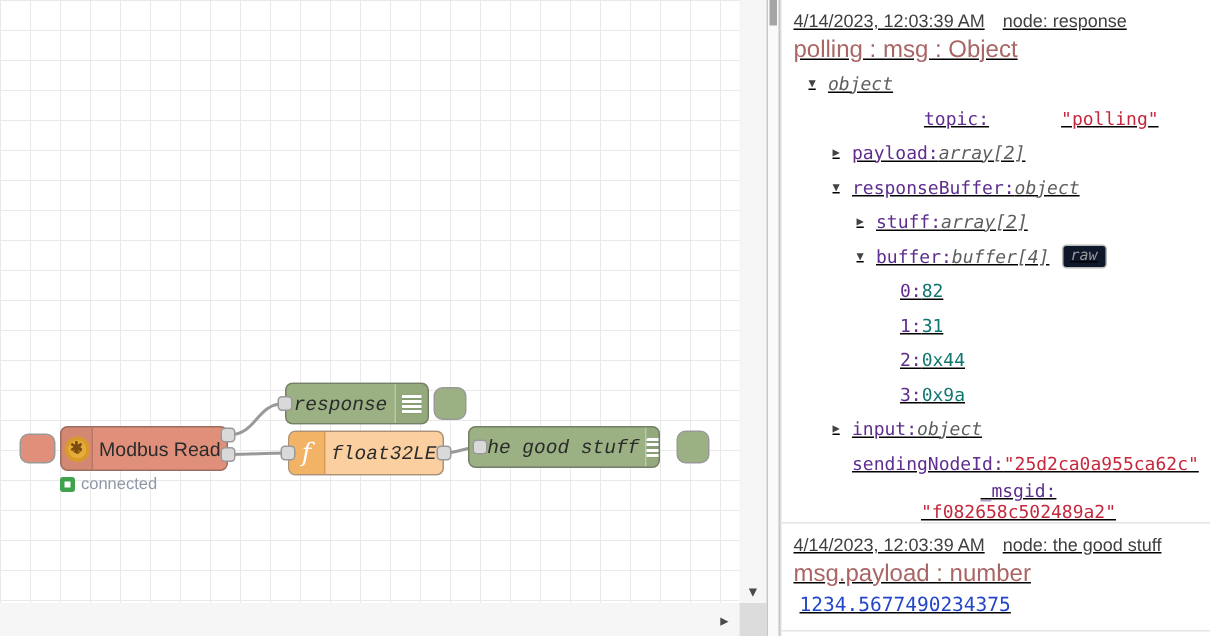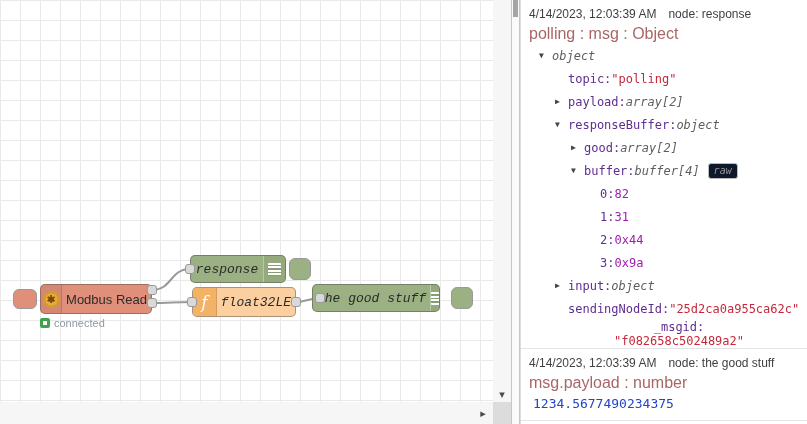--- a/index.html
+++ b/index.html
@@ -74,30 +74,30 @@
     display:flex; align-items:center; justify-content:center; color:#4a4a4a; font-size:11px; }
   .corner { position:absolute; left:493px; top:402px; width:18px; height:22px; background:#dcdcdc; }
 
   .splitter { position:absolute; left:511px; top:0; width:9px; height:424px;
     background:#fafafa; border-left:1px solid #c6c6c6; border-right:1px solid #c6c6c6; }
   .splitter .thumb { position:absolute; left:1px; top:0; width:5px; height:17px; background:#a5a5a5; }
 
   
   .sidebar { position:absolute; left:520px; top:0; width:287px; height:424px;
     background:#fff; border-left:1px solid #ddd; overflow:hidden; }
-  .msg { border-bottom:1px solid #e4e4e4; padding:5px 4px 5px 8px; }
+  .msg { border-bottom:1px solid #e4e4e4; padding:5px 4px 5px 8px;text-decoration:underline; }
   .msg-header { font-size:12px; color:#3f3f3f; line-height:18px; white-space:nowrap; }
   .msg-node { margin-left:12px; }
   .msg-meta { font-size:16px; color:#aa6666; line-height:21px; white-space:nowrap; }
   .tree { font-family:"DejaVu Sans Mono", monospace; font-size:12px; }
   .tree-row { height:23px; display:flex; align-items:center; white-space:nowrap; }
   .arrow-slot { display:inline-block; width:13px; font-size:8px; color:#444; flex:none; }
   .k { color:#5e2d8f; }
   .v-string { color:#c5283c; }
-  .v-number { color:#a21caf; }
+  .v-number { color:#0f766e; }
   .v-type { color:#5e5e5e; font-style:italic; }
   .raw-btn {
     display:inline-block; margin-left:8px; padding:0 5px; line-height:14px;
     border:1px solid #bbb; border-radius:3px; background:#0f172a;
     font-family:"DejaVu Sans Mono", monospace; font-style:italic; font-size:10px; color:#999;
   }
   .payload-value { font-family:"DejaVu Sans Mono", monospace; font-size:13px;
     color:#2346c8; line-height:22px; padding-left:4px; }
 </style>
 </head>
@@ -169,38 +169,38 @@
     <div class="msg">
       <div class="msg-header">
         <span>4/14/2023, 12:03:39 AM</span><span class="msg-node">node: response</span>
       </div>
       <div class="msg-meta">polling : msg : Object</div>
       <div class="tree">
           <div class="tree-row" style="padding-left: 10px;">
             <span class="arrow-slot">▼</span>
             <span class="v-type">object</span>
           </div>
-          <div class="tree-row" style="padding-left: 26px;">
+          <div class="tree-row" style="padding-left: 26px; gap: 48px;">
             <span class="arrow-slot"></span>
             <span class="k">topic: </span>
             <span class="v-string">"polling"</span>
           </div>
           <div class="tree-row" style="padding-left: 26px;">
             <span class="arrow-slot">▶</span>
             <span class="k">payload: </span>
             <span class="v-type">array[2]</span>
           </div>
           <div class="tree-row" style="padding-left: 26px;">
             <span class="arrow-slot">▼</span>
             <span class="k">responseBuffer: </span>
             <span class="v-type">object</span>
           </div>
           <div class="tree-row" style="padding-left: 42px;">
             <span class="arrow-slot">▶</span>
-            <span class="k">good: </span>
+            <span class="k">stuff: </span>
             <span class="v-type">array[2]</span>
           </div>
           <div class="tree-row" style="padding-left: 42px;">
             <span class="arrow-slot">▼</span>
             <span class="k">buffer: </span>
             <span class="v-type">buffer[4]</span>
             <span class="raw-btn">raw</span>
           </div>
           <div class="tree-row" style="padding-left: 58px;">
             <span class="arrow-slot"></span>

